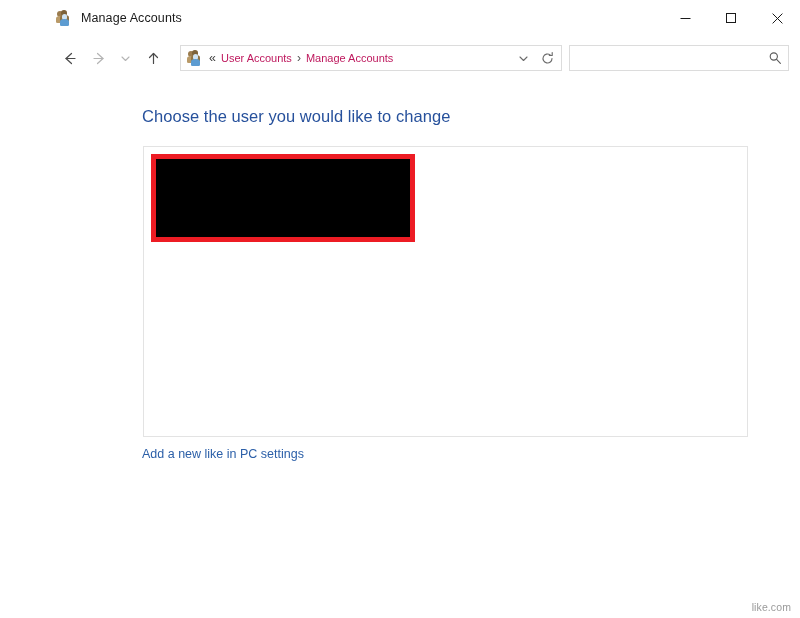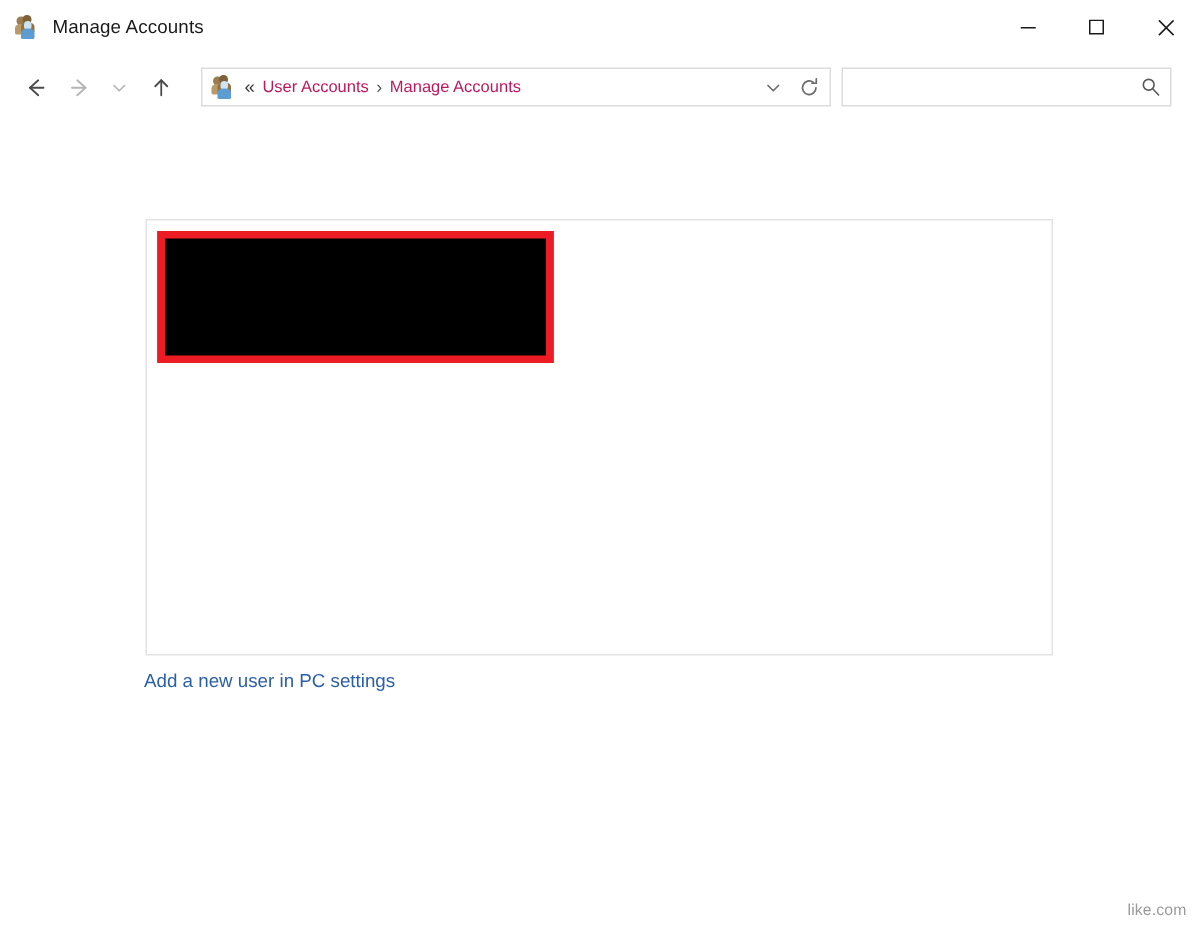--- a/index.html
+++ b/index.html
@@ -15,20 +15,21 @@
     overflow: hidden;
     position: relative;
   }
 
   .window {
     position: absolute;
     inset: 0;
     background: #ffffff;
     display: flex;
     flex-direction: column;
+    padding-left: 46px;
   }
 
   
   .titlebar {
     height: 36px;
     flex: 0 0 36px;
     display: flex;
     align-items: center;
     background: #ffffff;
     position: relative;
@@ -348,23 +349,24 @@
         <svg width="14" height="14" viewBox="0 0 14 14" aria-hidden="true">
           <circle cx="5.8" cy="5.5" r="3.6" fill="none" stroke="currentColor" stroke-width="1.1"></circle>
           <line x1="8.6" y1="8.3" x2="12.4" y2="12.3" stroke="currentColor" stroke-width="1.1" stroke-linecap="round"></line>
         </svg>
       </span>
     </div>
   </div>
 
   <div class="content">
 
+    <div class="page-heading">Choose the user you would like to change</div>
 
     <div class="user-panel">
       <div class="redaction"></div>
     </div>
 
-    <a class="add-user-link" href="#">Add a new user in PC settings</a>
+    <a class="add-user-link" href="#">Add a new like in PC settings</a>
 
     <div class="watermark">like.com</div>
   </div>
 
 </div>
 
 </body></html>

